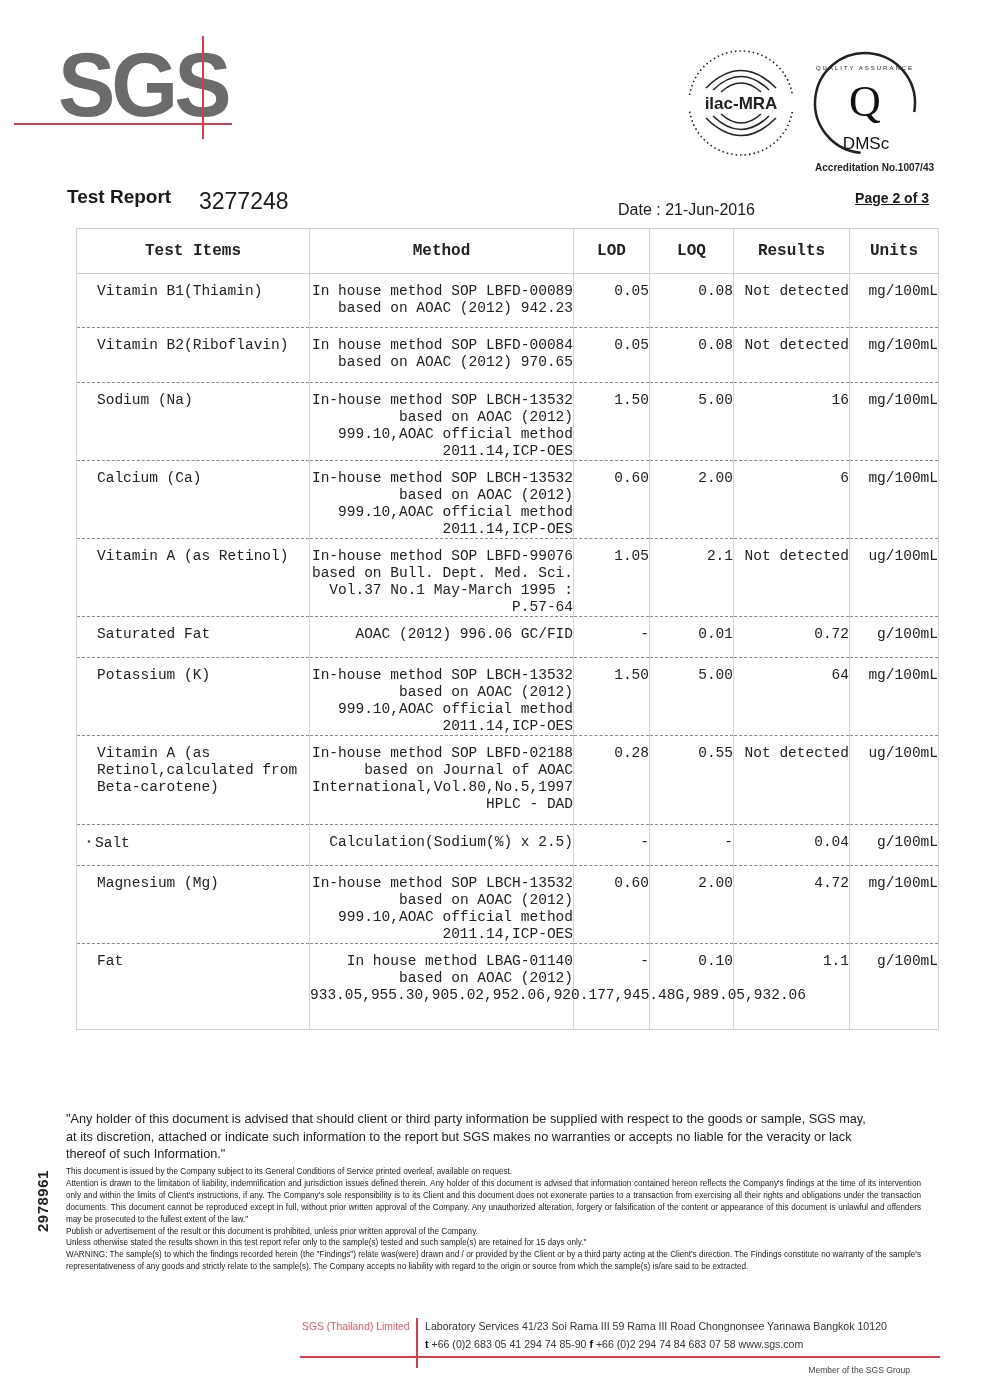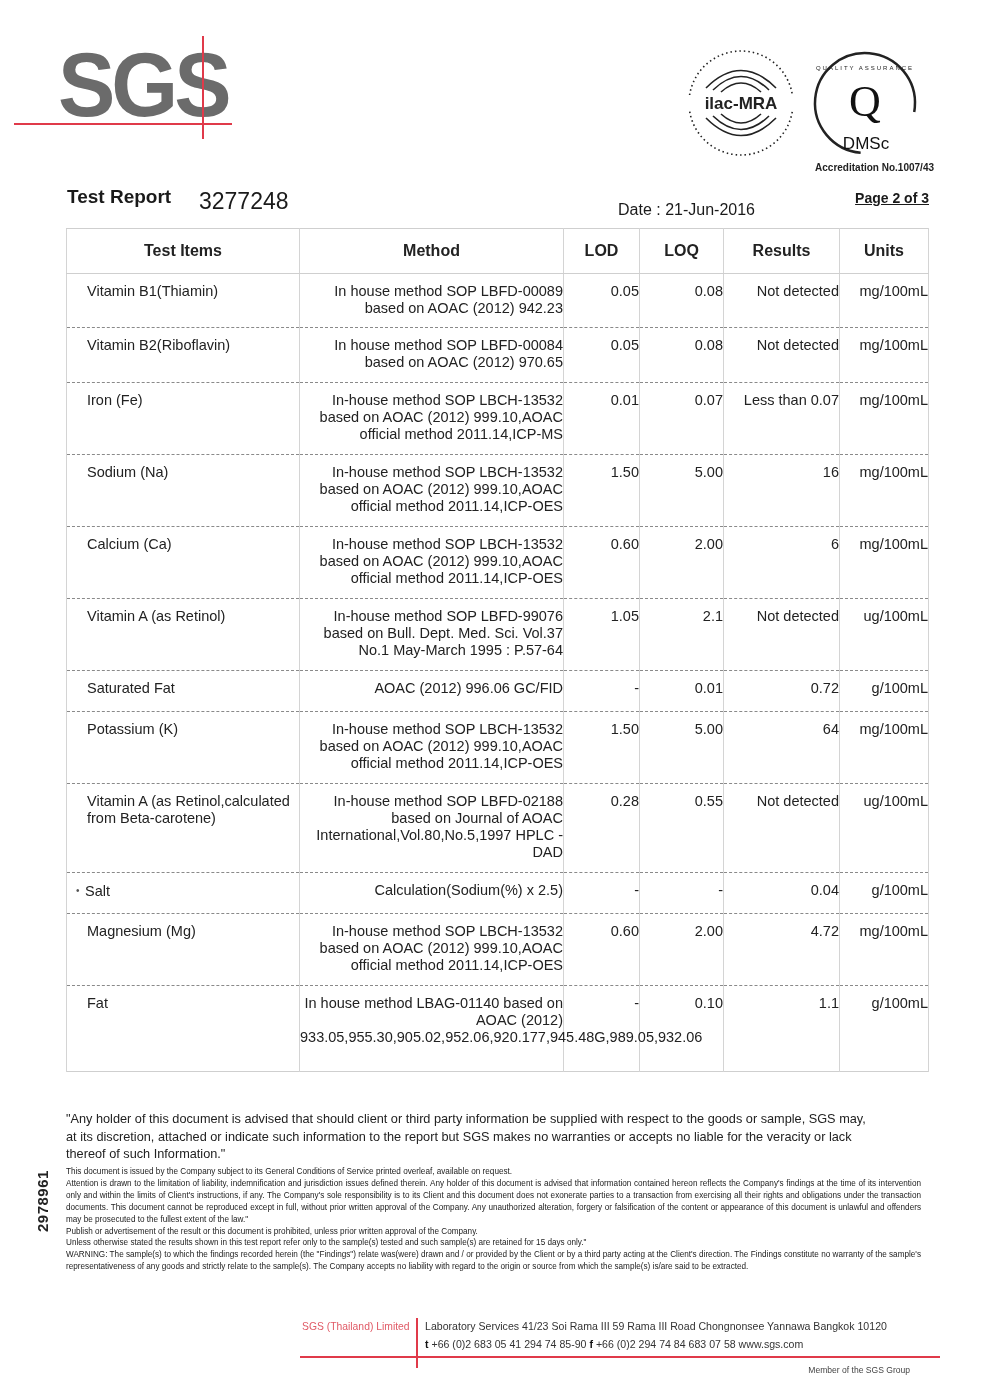--- a/index.html
+++ b/index.html
@@ -29,22 +29,22 @@
 
   
   .report-head { position: absolute; left: 67px; top: 186px; width: 864px; height: 26px; }
   .report-title { position: absolute; left: 0; top: 0; font-size: 19px; font-weight: bold; }
   .report-no { position: absolute; left: 132px; top: 2px; font-size: 23px; }
   .report-date { position: absolute; left: 551px; top: 3px; font-size: 16px; margin-top: 12px; }
   .report-page { position: absolute; right: 2px; top: 4px; font-size: 14px; font-weight: bold; text-decoration: underline; }
 
   
   .results-table {
-    position: absolute; left: 66px; top: 228px; width: 862px;
-    border-collapse: collapse; table-layout: fixed; font-size: 14.5px; color: #222;
+    position: absolute; left: 76px; top: 228px; width: 862px;
+    border-collapse: collapse; table-layout: fixed; font-size: 14.5px; color: #222; font-family: Liberation Mono, monospace;
   }
   .results-table th, .results-table td {
     border-left: 1px solid #d4d4d4; border-right: 1px solid #d4d4d4;
     vertical-align: top; padding: 0;
   }
   .results-table thead th {
     height: 44px; font-weight: bold; font-size: 16px; vertical-align: middle;
     text-align: center; border-top: 1px solid #cfcfcf; border-bottom: 1px solid #cfcfcf;
   }
   .results-table tbody tr { border-bottom: 1px dashed #8a8a8a; }
@@ -150,28 +150,20 @@
     </tr>
     <tr style="height:55px">
       <td class="item">Vitamin B2(Riboflavin)</td>
       <td class="center">In house method SOP LBFD-00084 based on AOAC (2012) 970.65</td>
       <td class="center">0.05</td>
       <td class="center">0.08</td>
       <td class="center">Not detected</td>
       <td class="center">mg/100mL</td>
     </tr>
     <tr style="height:72px">
-      <td class="item">Iron (Fe)</td>
-      <td class="center">In-house method SOP LBCH-13532 based on AOAC (2012) 999.10,AOAC official method 2011.14,ICP-MS</td>
-      <td class="center">0.01</td>
-      <td class="center">0.07</td>
-      <td class="center">Less than 0.07</td>
-      <td class="center">mg/100mL</td>
-    </tr>
-    <tr style="height:72px">
       <td class="item">Sodium (Na)</td>
       <td class="center">In-house method SOP LBCH-13532 based on AOAC (2012) 999.10,AOAC official method 2011.14,ICP-OES</td>
       <td class="center">1.50</td>
       <td class="center">5.00</td>
       <td class="center">16</td>
       <td class="center">mg/100mL</td>
     </tr>
     <tr style="height:72px">
       <td class="item">Calcium (Ca)</td>
       <td class="center">In-house method SOP LBCH-13532 based on AOAC (2012) 999.10,AOAC official method 2011.14,ICP-OES</td>

